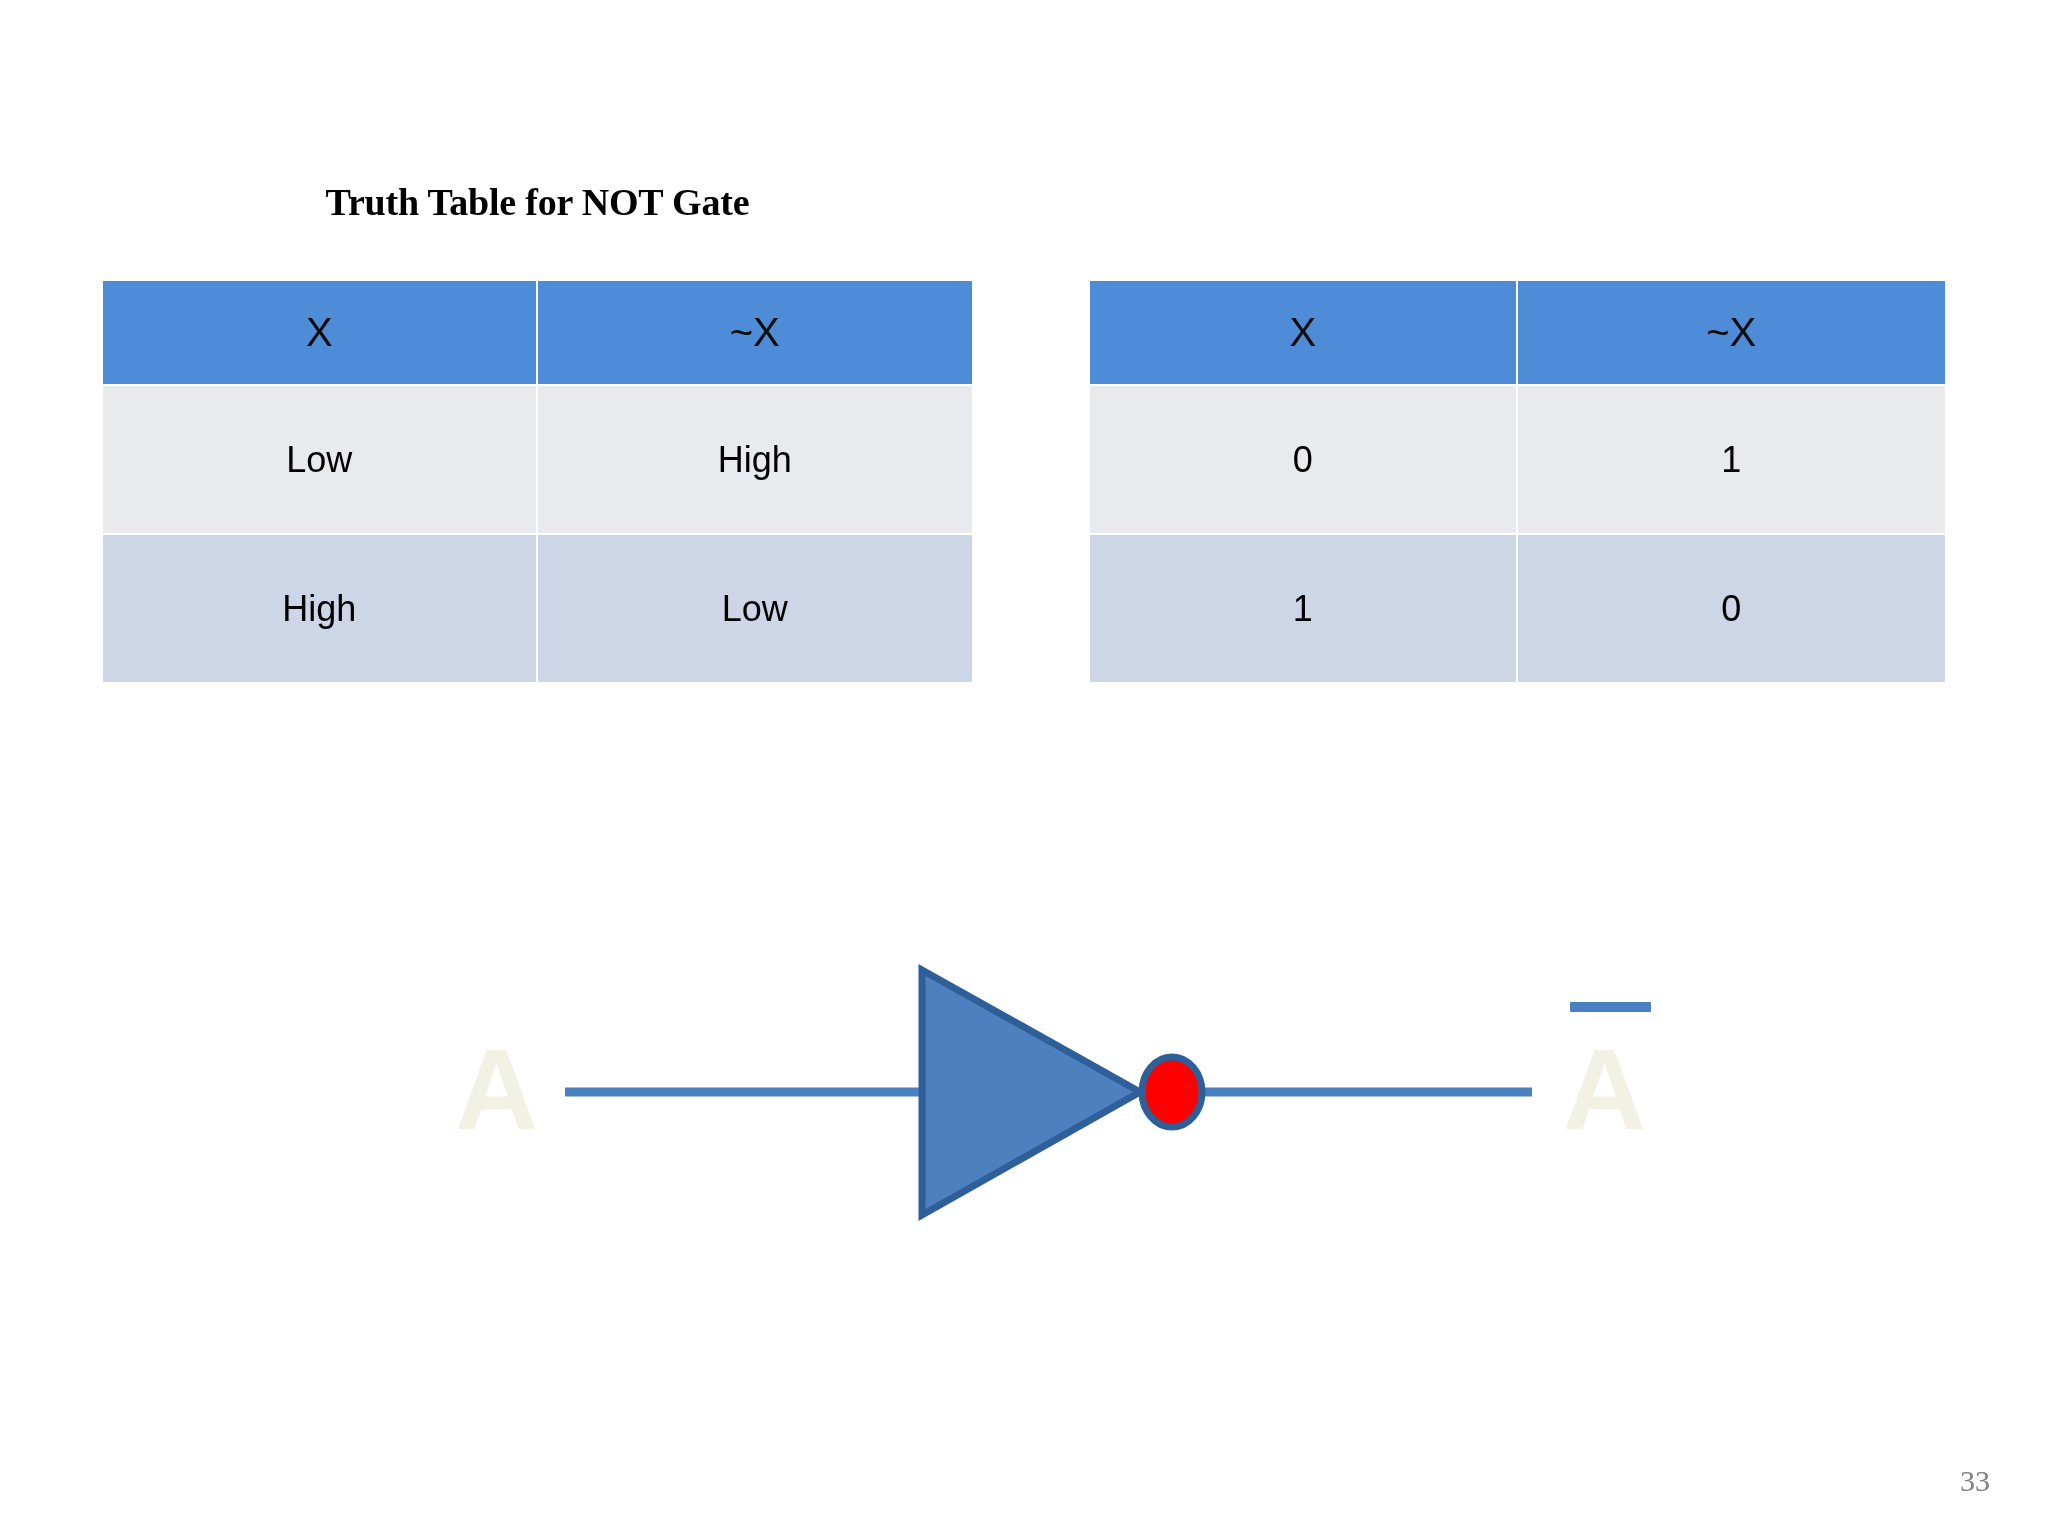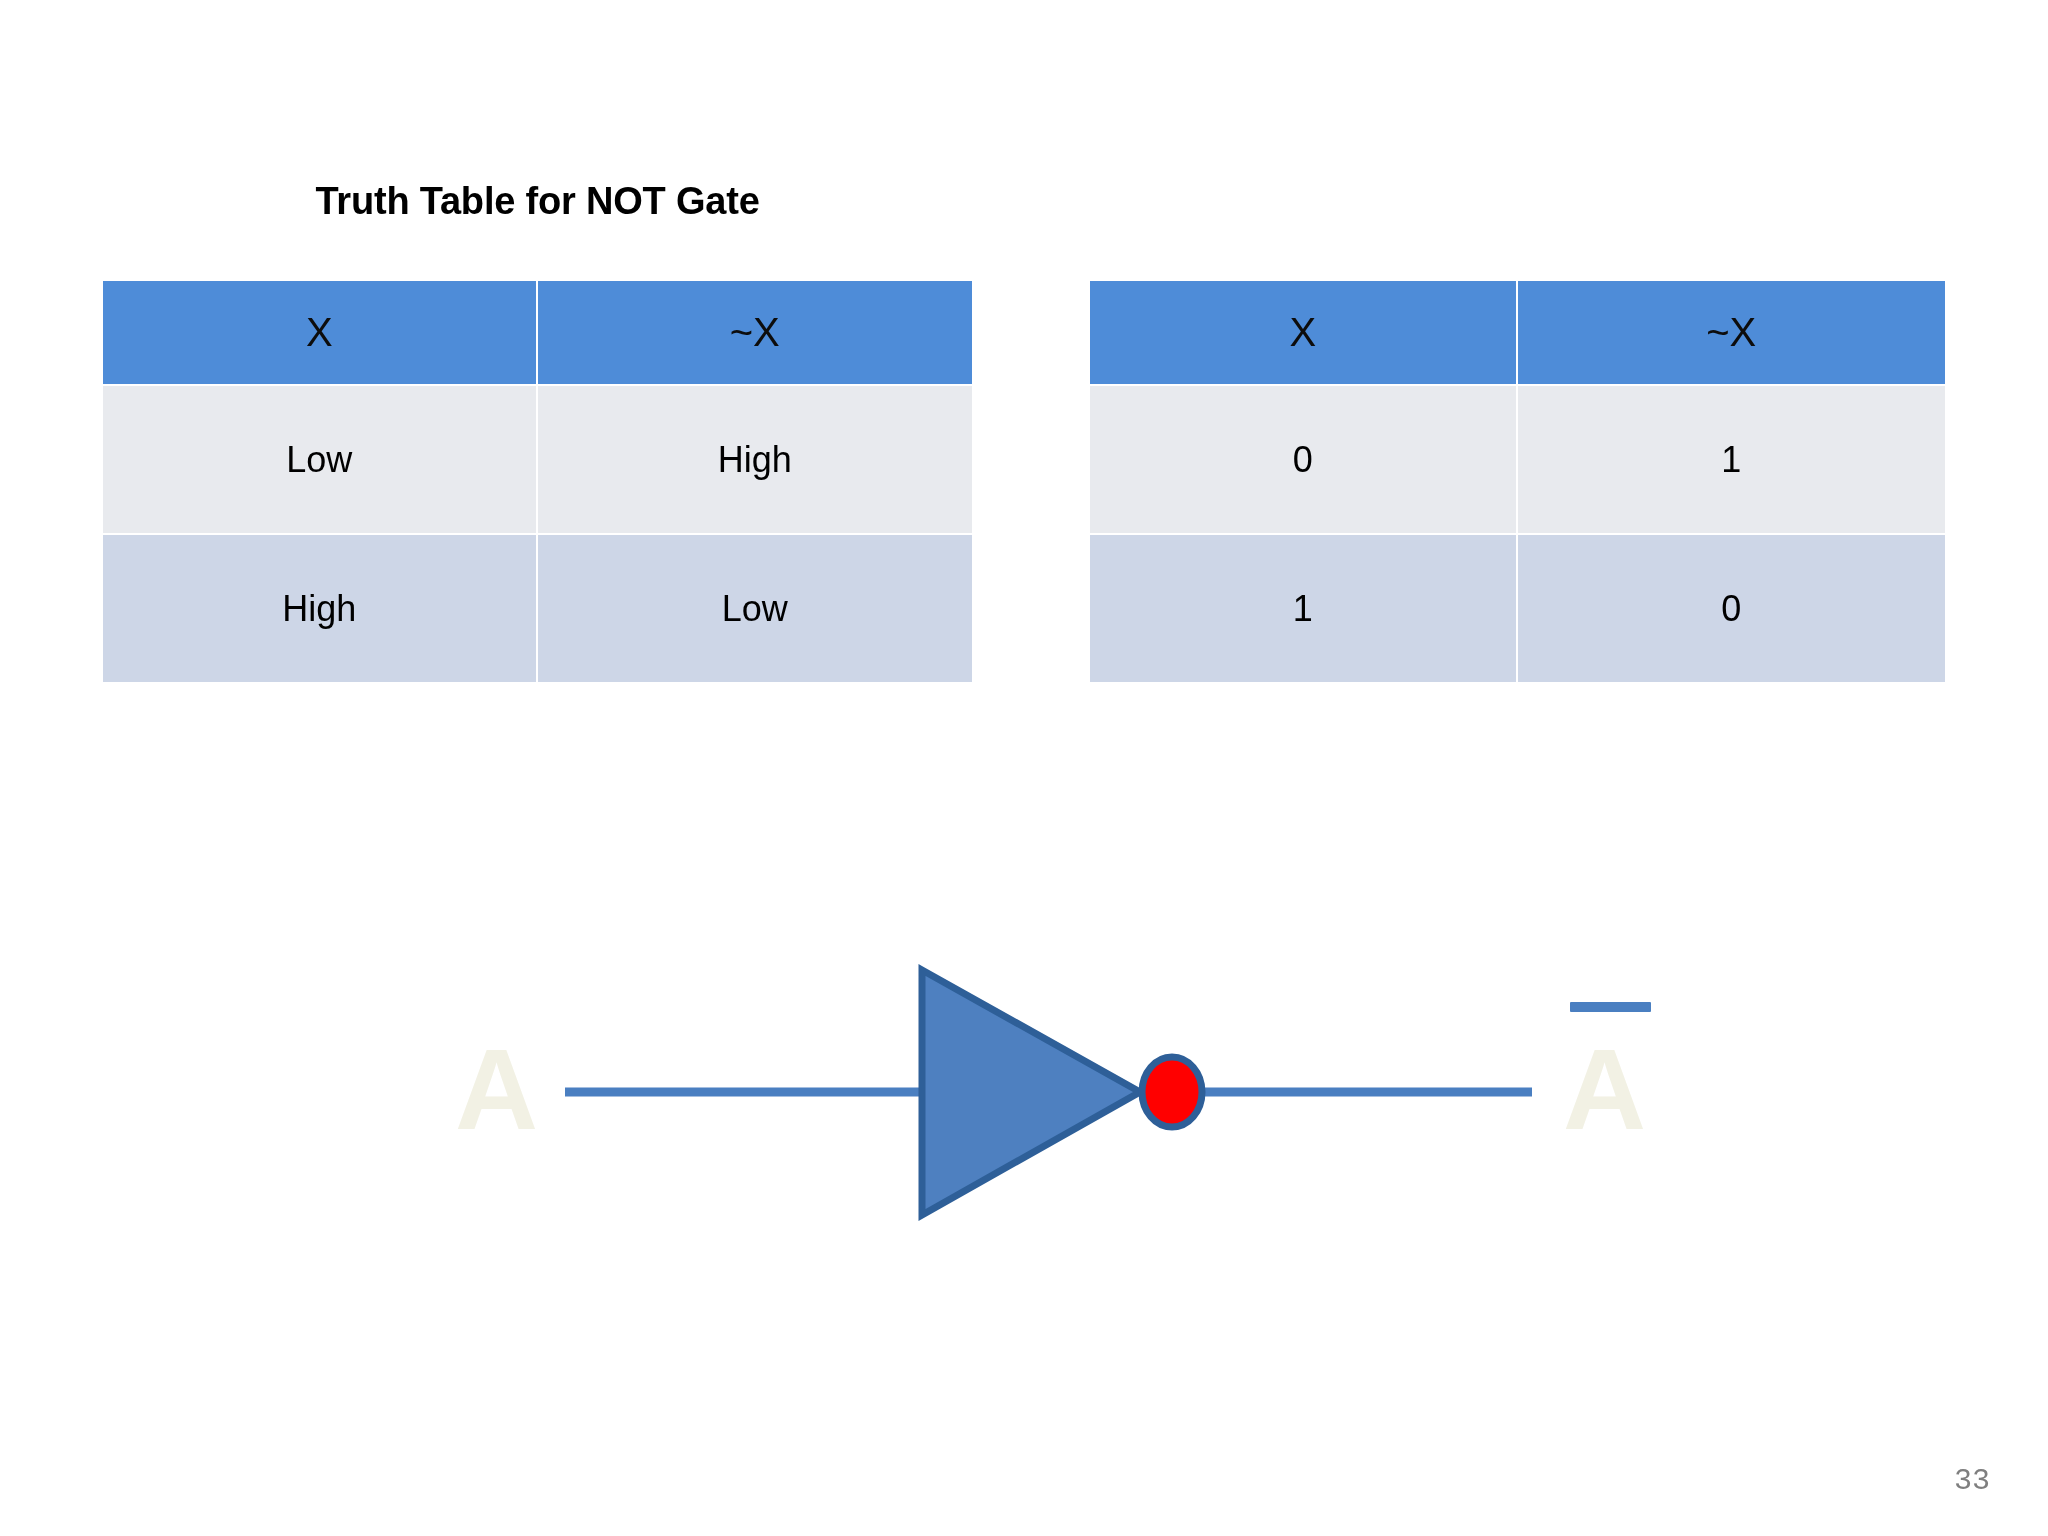--- a/index.html
+++ b/index.html
@@ -19,21 +19,21 @@
 
   .slide {
     position: absolute;
     inset: 0;
     background: #ffffff;
   }
 
   
   .table-title {
     position: absolute;
-    font-family: Liberation Sans, sans-serif;
+    font-family: Liberation Serif, serif;
     font-weight: bold;
     font-size: 38px;
     color: #000000;
     letter-spacing: -0.2px;
     white-space: nowrap;
     text-align: center;
   }
   #title-left  { left: 103px;  top: 180px; width: 869px; }
   #title-right { left: 1090px; top: 180px; width: 855px; }
 
@@ -107,21 +107,21 @@
     height: 10px;
     background: #4A7FC1;
     border-radius: 1px;
   }
 
   
   #page-number {
     position: absolute;
     right: 58px;
     bottom: 38px;
-    font-family: Liberation Mono, monospace;
+    font-family: Liberation Serif, serif;
     font-size: 30px;
     color: #7f7f7f;
   }
 </style>
 </head>
 <body>
 
 <div class="slide">
 
   <div class="table-title" id="title-left">Truth Table for NOT Gate</div>

